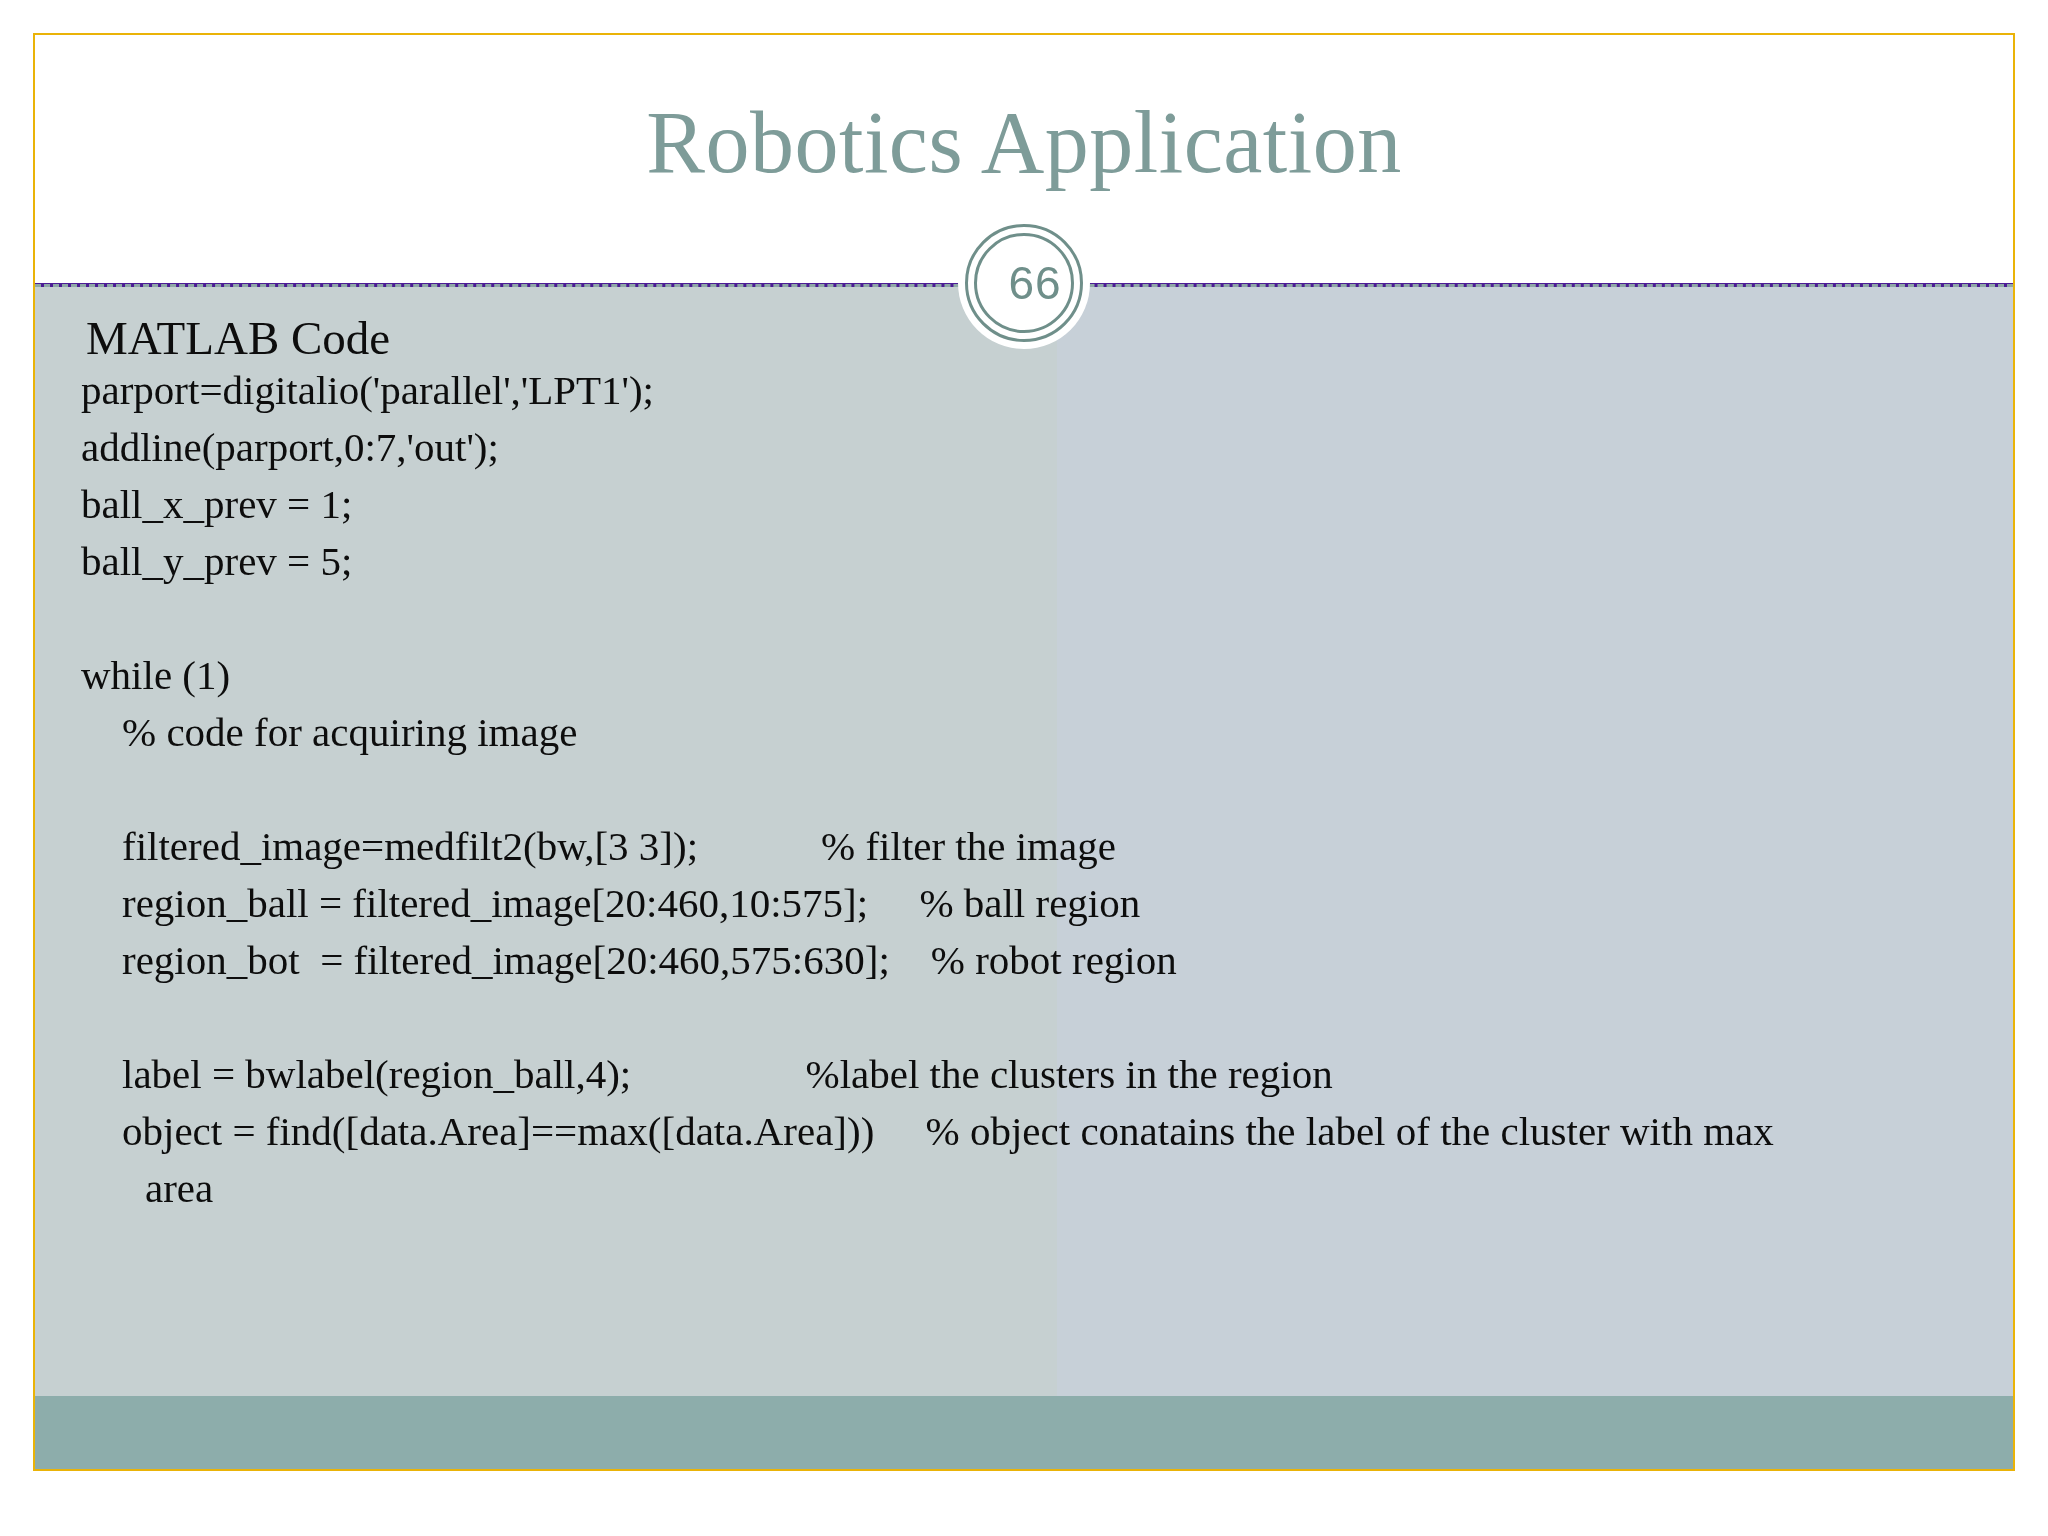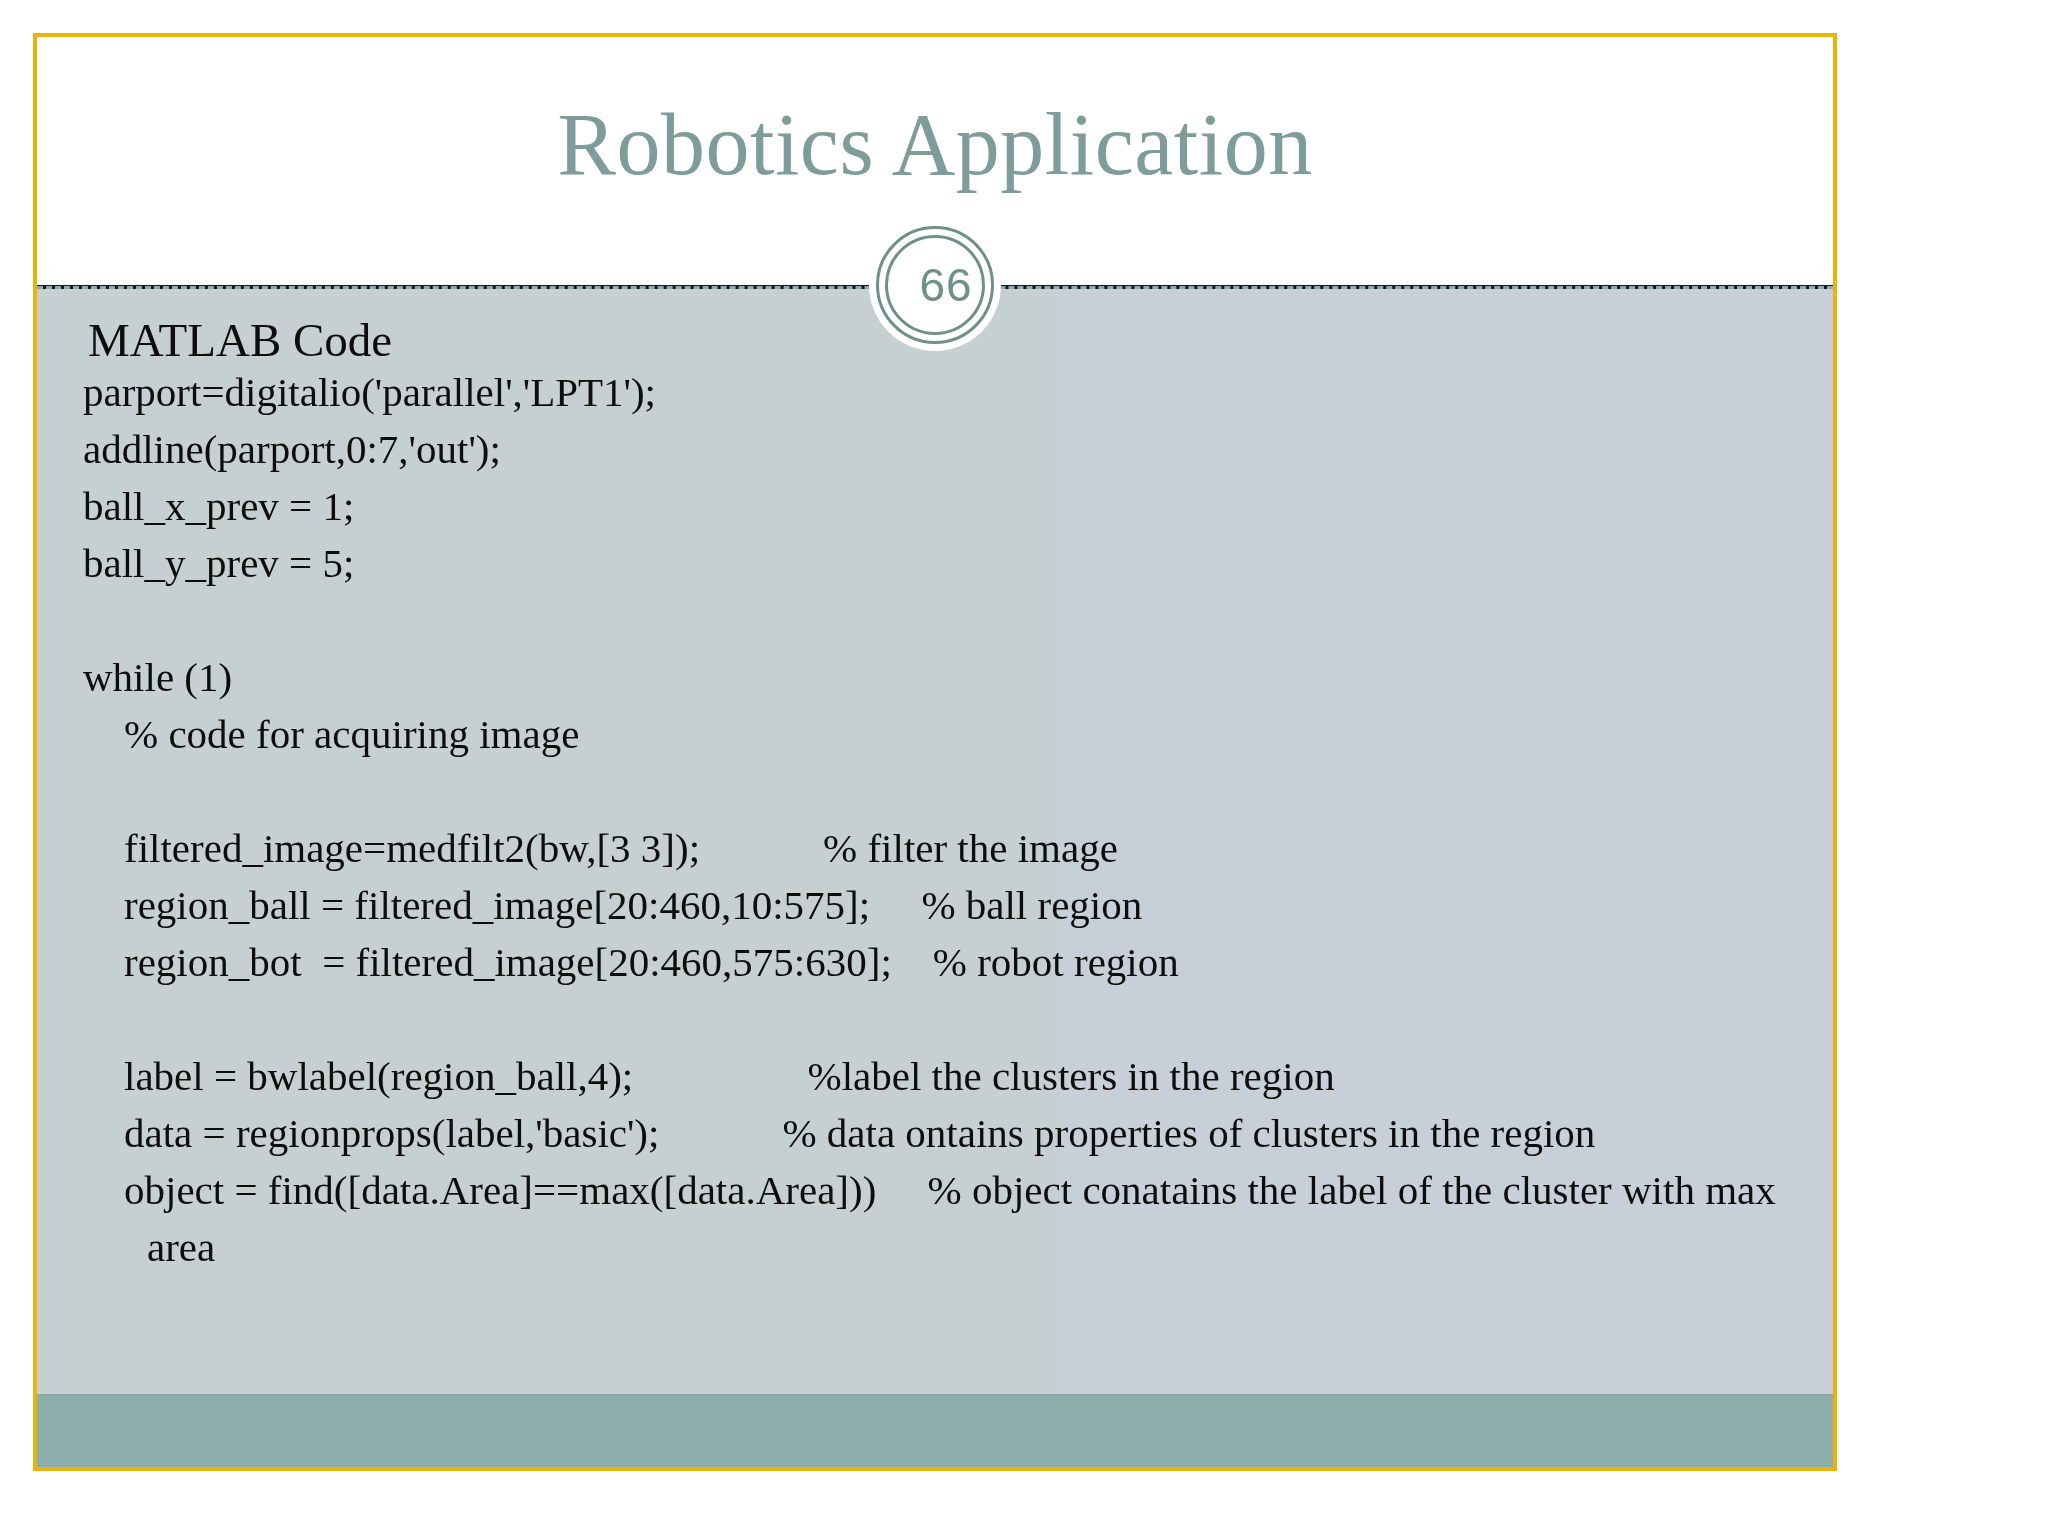--- a/index.html
+++ b/index.html
@@ -12,25 +12,25 @@
     height: 1536px;
     font-family: "Liberation Serif", "DejaVu Serif", serif;
     overflow: hidden;
   }
 
   
   .slide {
     position: absolute;
     left: 33px;
     top: 33px;
-    width: 1804px;
+    width: 1982px;
     height: 1438px;
     box-sizing: border-box;
-    border: 4px solid #eab308;
-    background: #0f172a;
+    border: 2px solid #eab308;
+    background: #4c1d95;
     overflow: hidden;
   }
 
   
   .title-zone {
     position: absolute;
     left: 0;
     top: 0;
     width: 100%;
     height: 248px;
@@ -200,21 +200,20 @@
           <div class="code-line">ball_y_prev = 5;</div>
           <div class="code-line spacer"></div>
           <div class="code-line">while (1)</div>
           <div class="code-line indent1">% code for acquiring image</div>
           <div class="code-line spacer"></div>
           <div class="code-line indent1">filtered_image=medfilt2(bw,[3 3]);            % filter the image</div>
           <div class="code-line indent1">region_ball = filtered_image[20:460,10:575];     % ball region</div>
           <div class="code-line indent1">region_bot  = filtered_image[20:460,575:630];    % robot region</div>
           <div class="code-line spacer"></div>
           <div class="code-line indent1">label = bwlabel(region_ball,4);                 %label the clusters in the region</div>
-          <div class="code-line indent1">data = regionprops(label,'basic');            % data ontains properties of clusters in the region</div>
           <div class="code-line indent1">object = find([data.Area]==max([data.Area]))     % object conatains the label of the cluster with max</div>
           <div class="code-line indent2">area</div>
         </div>
     </div>
   </div>
 
   <div class="footer-bar"></div>
 
   <div class="badge">
     <div class="badge-disc"></div>

